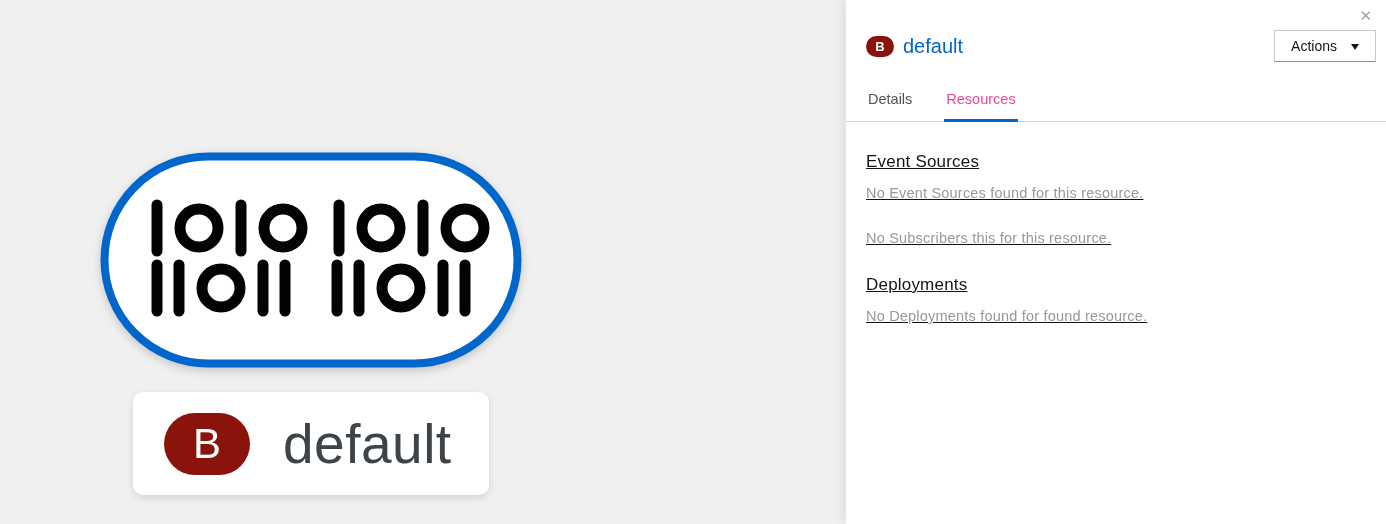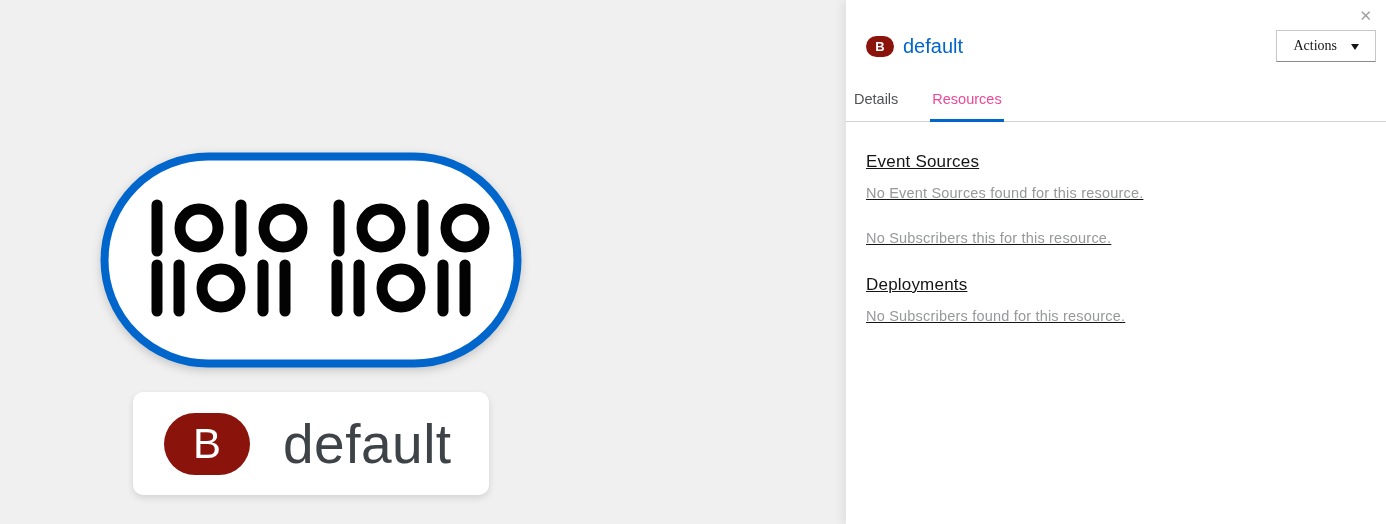--- a/index.html
+++ b/index.html
@@ -118,36 +118,36 @@
     margin-left: auto;
     display: inline-flex;
     align-items: center;
     background: #ffffff;
     border: 1px solid #c6c7c8;
     border-bottom-color: #8a8d90;
     padding: 7px 16px;
     font-size: 14px;
     color: #151515;
     cursor: pointer;
-    font-family: Liberation Serif, serif;
+    font-family: Liberation Sans, sans-serif;
   }
   .caret-down {
     width: 0;
     height: 0;
     border-left: 4px solid transparent;
     border-right: 4px solid transparent;
     border-top: 6px solid #151515;
     margin-left: 14px;
     margin-top: 2px;
   }
 
   .tabs {
     display: flex;
     margin-top: 17px;
-    padding-left: 6px;
+    padding-left: 20px;
     border-bottom: 1px solid #d2d2d2;
   }
   .tab {
     padding: 12px 2px 12px;
     margin-right: 30px;
     margin-bottom: -1px;
     font-size: 14.5px;
     color: #4f5255;
     border-bottom: 3px solid transparent;
     cursor: pointer;
@@ -240,17 +240,17 @@
 
     <div class="section">
       <div class="empty">No Subscribers this for this resource.</div>
     </div>
 
     <div class="section">
     </div>
 
     <div class="section">
       <h2>Deployments</h2>
-      <div class="empty">No Subscribers found for this resource.</div>
+      <div class="empty">No Deployments found for found resource.</div>
     </div>
 
   </div>
 </aside>
 
 </body></html>

